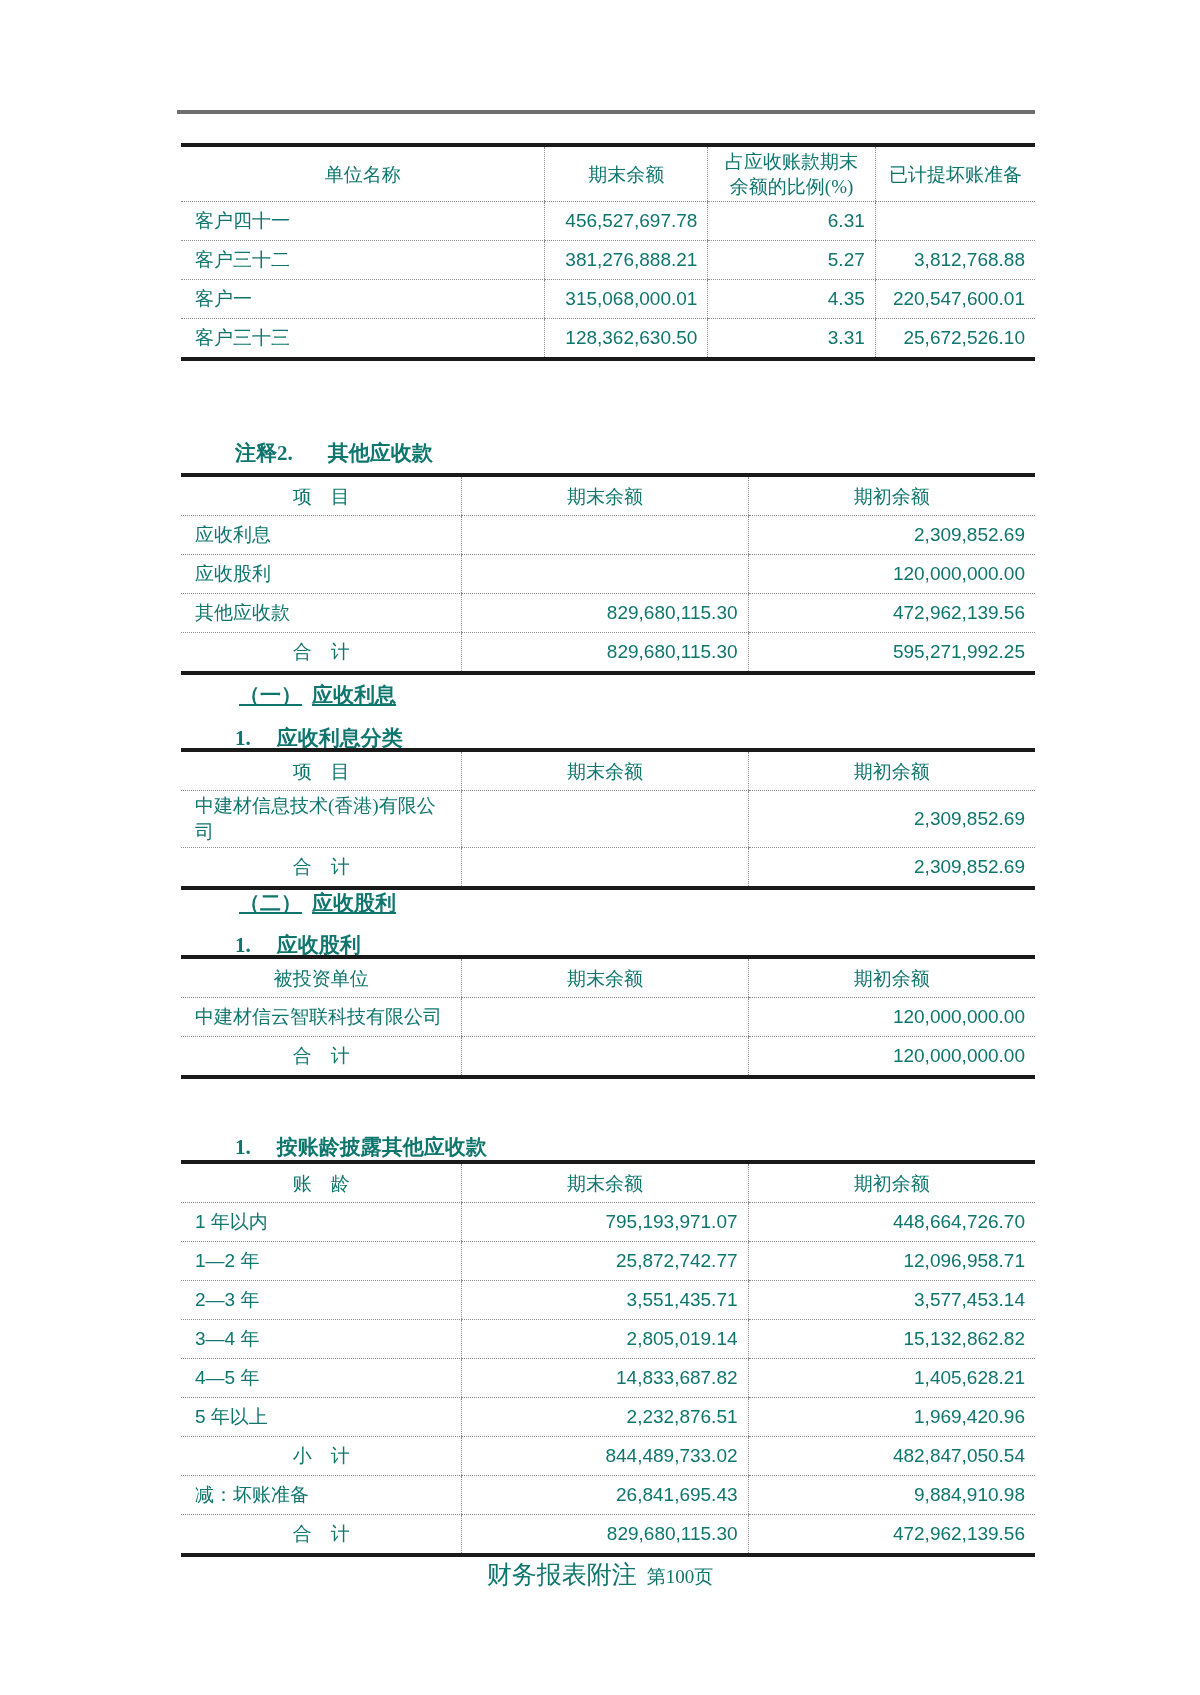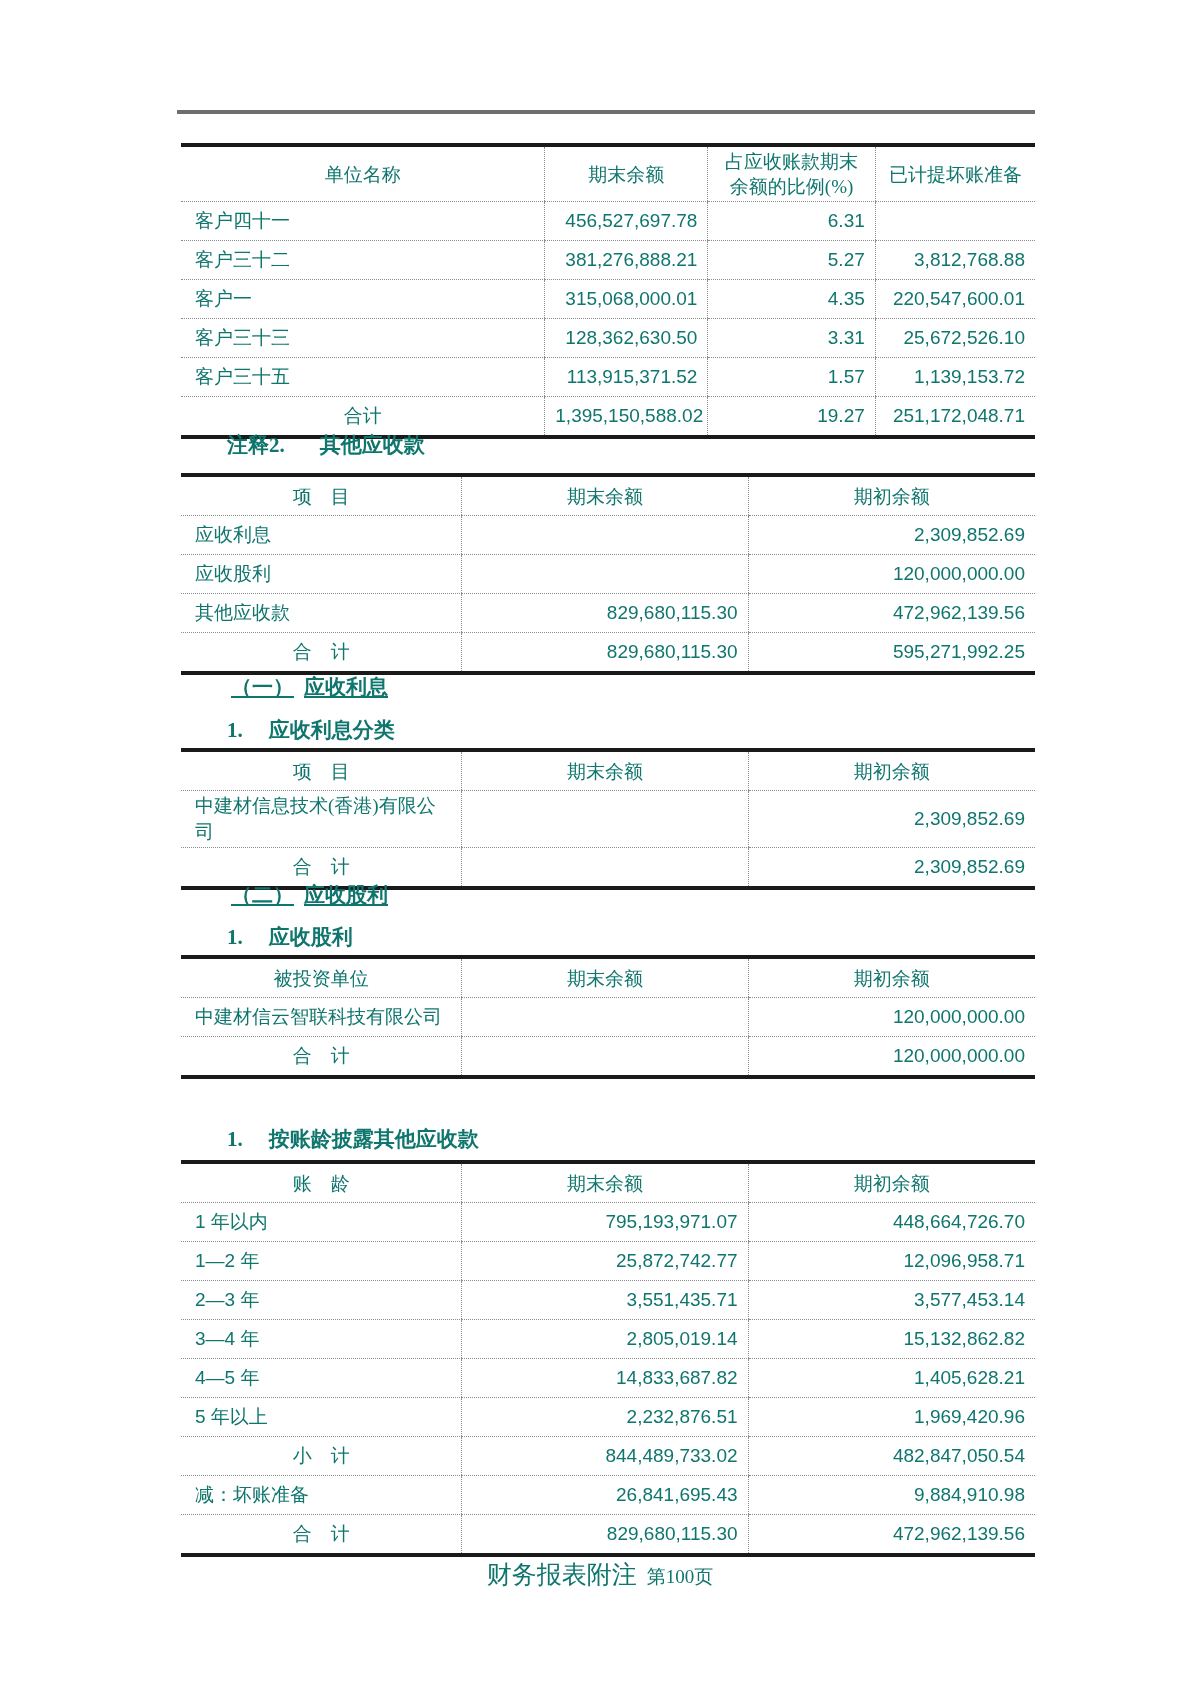--- a/index.html
+++ b/index.html
@@ -13,21 +13,21 @@
                   height:34px;vertical-align:middle;overflow:hidden;}
   .fin tbody tr:last-child td{border-bottom:none;}
   .fin td + td,.fin th + th{border-left:1px dotted #8d8d8d;}
   .fin th{text-align:center;line-height:25px;}
   .t1 th{height:46px;}
   .fin td.lbl{text-align:left;padding-left:14px;}
   .fin td.num{text-align:right;font-family:"Liberation Sans","DejaVu Sans",sans-serif;}
   .fin td.ctr{text-align:center;}
   .t5 td.lbl{font-family:"Liberation Sans","DejaVu Sans",sans-serif;}
 
-  .hx{position:absolute;left:181px;width:854px;margin:4px;font-size:21px;font-weight:bold;line-height:26px;}
+  .hx{position:absolute;left:181px;width:854px;margin:12px;font-size:21px;font-weight:bold;line-height:26px;}
   .h-note{padding-left:42px;}
   .h-paren{padding-left:46px;text-decoration:underline;}
   .h-num{padding-left:42px;}
   .gap35{margin-right:35px;}
   .gap10{margin-right:10px;}
   .gap26{margin-right:26px;}
 
   .footer{position:absolute;left:0;top:1558px;width:1200px;text-align:center;}
   .f-title{font-size:25px;}
   .f-page{font-size:19px;margin-left:10px;}
@@ -72,32 +72,20 @@
         <td class="num">315,068,000.01</td>
         <td class="num">4.35</td>
         <td class="num">220,547,600.01</td>
       </tr>
       <tr>
         <td class="lbl">客户三十三</td>
         <td class="num">128,362,630.50</td>
         <td class="num">3.31</td>
         <td class="num">25,672,526.10</td>
       </tr>
-      <tr>
-        <td class="lbl">客户三十五</td>
-        <td class="num">113,915,371.52</td>
-        <td class="num">1.57</td>
-        <td class="num">1,139,153.72</td>
-      </tr>
-      <tr>
-        <td class="ctr">合计</td>
-        <td class="num">1,395,150,588.02</td>
-        <td class="num">19.27</td>
-        <td class="num">251,172,048.71</td>
-      </tr>
     </tbody>
   </table>
 
   <h2 class="hx h-note" style="top:428px">
     <span class="gap35">注释2.</span><span>其他应收款</span>
   </h2>
 
   <table class="fin" style="top:473px">
     <colgroup>
         <col style="width:32.9%">

